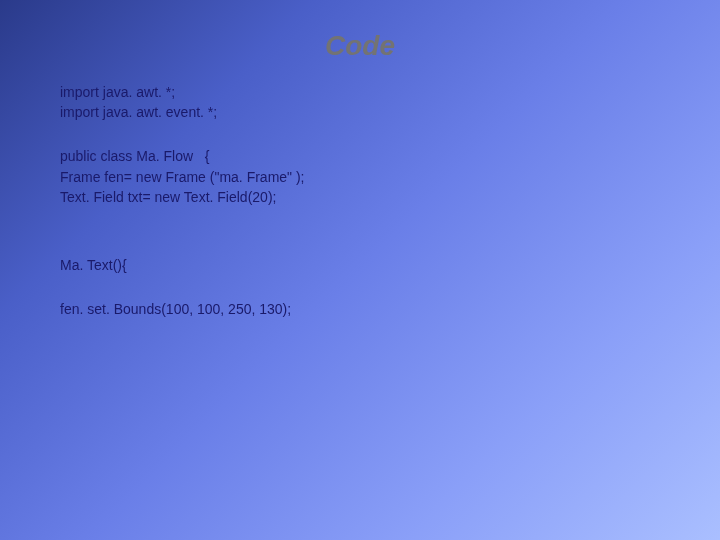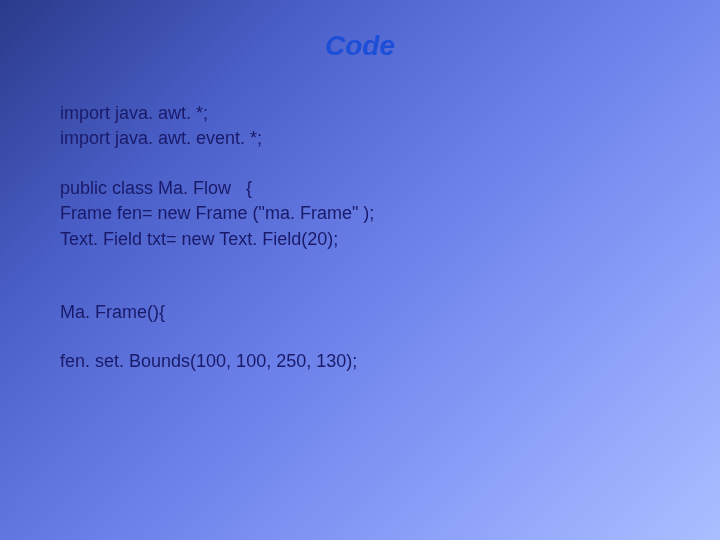--- a/index.html
+++ b/index.html
@@ -19,26 +19,26 @@
       padding: 30px 60px 30px 60px;
       width: 100%;
       height: 100%;
     }
     .title {
       text-align: center;
       font-family: Verdana, Geneva, sans-serif;
       font-size: 28px;
       font-weight: bold;
       font-style: italic;
-      color: #1d4ed8;
-      margin-bottom: 40px;
+      color: #737373;
+      margin-bottom: 21px;
     }
     .code-block {
       font-family: Verdana, Geneva, sans-serif;
-      font-size: 18px;
+      font-size: 14px;
       color: #1a1a6a;
       line-height: 1.3;
     }
     .code-line {
       white-space: pre;
       margin-bottom: 2px;
     }
     .spacer {
       height: 24px;
     }
@@ -50,17 +50,17 @@
   <h1 class="title">Code</h1>
   <div class="code-block">
     <div class="code-line">import java. awt. *;</div>
     <div class="code-line">import java. awt. event. *;</div>
     <div class="spacer"></div>
     <div class="code-line">public class Ma. Flow   {</div>
     <div class="code-line">Frame fen= new Frame ("ma. Frame" );</div>
     <div class="code-line">Text. Field txt= new Text. Field(20);</div>
     <div class="spacer"></div>
     <div class="spacer"></div>
-    <div class="code-line">Ma. Frame(){</div>
+    <div class="code-line">Ma. Text(){</div>
     <div class="spacer"></div>
     <div class="code-line">fen. set. Bounds(100, 100, 250, 130);</div>
   </div>
 </div>
 
 </body></html>

